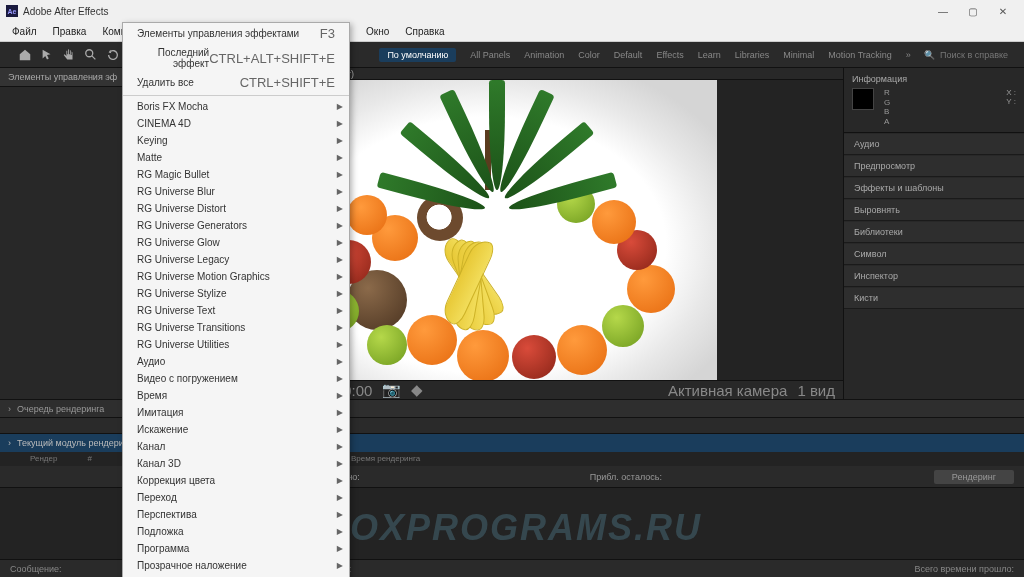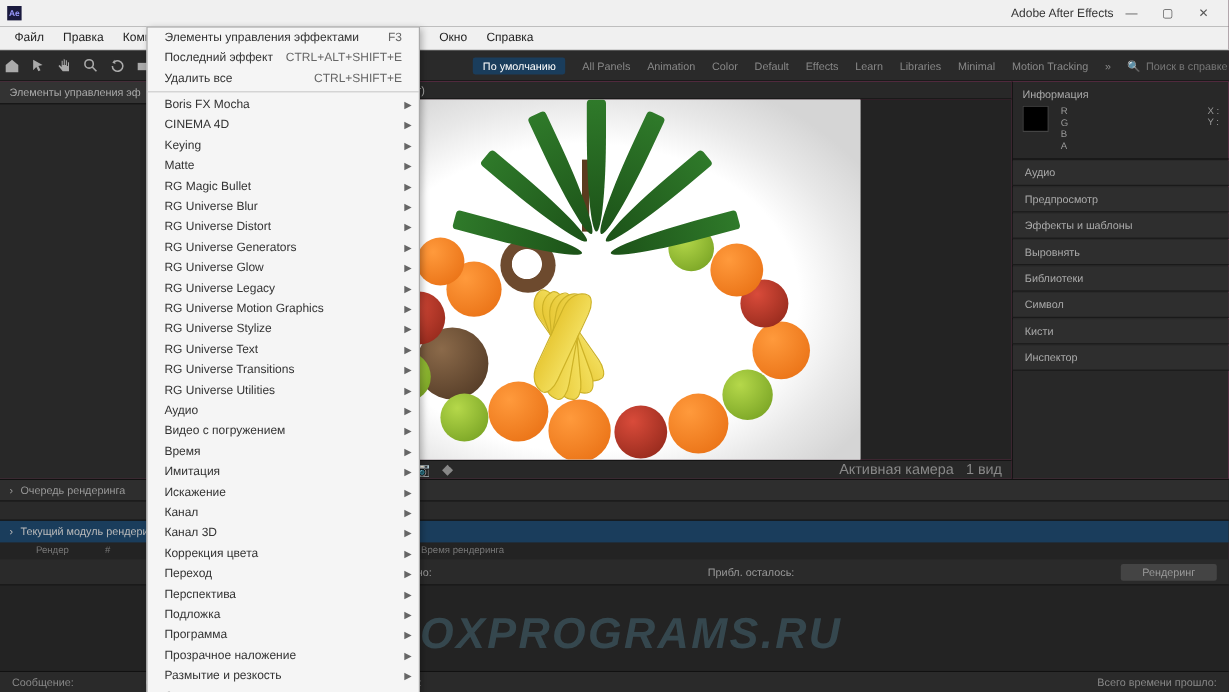--- a/index.html
+++ b/index.html
@@ -1,28 +1,28 @@
 <!DOCTYPE html>
 <html><head>
 <meta charset="utf-8">
 <style>
 * { margin: 0; padding: 0; box-sizing: border-box; font-family: "Segoe UI", Tahoma, sans-serif; }
 body { width: 1024px; height: 577px; background: #1e1e1e; overflow: hidden; position: relative; }
 
-.titlebar { height: 22px; background: #f0f0f0; display: flex; align-items: center; padding: 0 6px; font-size: 10px; color: #333; text-align: right; }
+.titlebar { height: 22px; background: #f0f0f0; display: flex; align-items: center; padding: 0 6px; font-size: 10px; color: #333; }
 .titlebar .app-icon { width: 12px; height: 12px; background: #1a1a3e; margin-right: 5px; display: flex; align-items: center; justify-content: center; color: #9999ff; font-size: 7px; font-weight: bold; }
 .titlebar .title { flex: 1; }
 .window-controls { display: flex; gap: 0; }
 .window-btn { width: 30px; height: 18px; display: flex; align-items: center; justify-content: center; font-size: 10px; color: #555; cursor: pointer; }
 
 .menubar { height: 20px; background: #f0f0f0; display: flex; align-items: center; font-size: 10px; color: #222; padding-left: 4px; border-bottom: 1px solid #ccc; }
 .menubar .menu-item { padding: 3px 8px; cursor: pointer; }
 .menubar .menu-item.active { background: #d0d0d0; }
 
-.toolbar { height: 26px; background: #2a2a2a; display: flex; align-items: center; padding: 0 1px; gap: 4px; border-bottom: 1px solid #111; }
+.toolbar { height: 26px; background: #2a2a2a; display: flex; align-items: center; padding: 0 16px; gap: 4px; border-bottom: 1px solid #111; }
 .tool-btn { width: 18px; height: 18px; display: flex; align-items: center; justify-content: center; color: #aaa; font-size: 10px; cursor: pointer; }
 .tool-btn svg { width: 14px; height: 14px; }
 .toolbar-right { margin-left: auto; display: flex; align-items: center; gap: 14px; font-size: 9px; color: #999; }
 .workspace-tab { cursor: pointer; color: #888; }
 .workspace-tab.active { background: #1a3d5c; color: #fff; padding: 2px 8px; border-radius: 2px; }
 .search-box { display: flex; align-items: center; gap: 4px; color: #777; font-size: 9px; }
 
 .main-area { display: flex; height: 331px; background: #ec4899; }
 .left-panel { width: 130px; background: #282828; border-right: 1px solid #111; }
 .panel-tab { font-size: 9px; color: #aaa; padding: 4px 8px; background: #333; border-bottom: 1px solid #111; }
@@ -39,35 +39,35 @@
 .orange { background: radial-gradient(circle at 35% 30%, #ff9a3c, #e66b0f); }
 .apple-g { background: radial-gradient(circle at 35% 30%, #b5d84a, #6f9b1e); }
 .apple-r { background: radial-gradient(circle at 35% 30%, #d94b3a, #8a2417); }
 .coconut { background: radial-gradient(circle at 35% 30%, #8b6a4a, #4a3320); }
 .coconut-open { background: radial-gradient(circle at 48% 48%, #fff 0 36%, #6d4a2e 38% 100%); }
 .banana-bunch { position:absolute; }
 .banana { position:absolute; width: 90px; height: 22px; background: linear-gradient(#f2dd5a,#e8c937); border-radius: 40px 40px 50px 50px / 20px 20px 40px 40px; border:1px solid #cdb227; transform-origin: left center; }
 .leaf { position:absolute; width: 16px; height: 110px; background: linear-gradient(#2f7a2a,#1c5218); border-radius: 4px 4px 60% 60% / 4px 4px 90% 90%; transform-origin: bottom center; }
 .stem { position:absolute; width:6px; height:60px; background:#5a3c1e; left:228px; top:50px; }
 
-.viewer-toolbar { height: 22px; background: #282828; display: flex; align-items: center; padding: 0 8px; gap: 10px; font-size: 12px; color: #888; border-top: 1px solid #111; }
+.viewer-toolbar { height: 22px; background: #282828; display: flex; align-items: center; padding: 0 8px; gap: 10px; font-size: 15px; color: #888; border-top: 1px solid #111; }
 
 .right-panel { width: 181px; background: #282828; border-left: 1px solid #111; font-size: 9px; color: #aaa; }
 .info-panel { padding: 6px 8px; border-bottom: 1px solid #111; }
 .info-panel .title { margin-bottom: 4px; }
 .info-body { display: flex; gap: 10px; align-items: flex-start; }
 .swatch { width: 22px; height: 22px; background: #000; border: 1px solid #444; }
 .rgba { font-size: 8px; color: #999; line-height: 1.2; }
 .xy { font-size: 8px; color: #999; margin-left: auto; }
 .right-section { padding: 5px 10px; border-bottom: 1px solid #1a1a1a; cursor: pointer; background: #2e2e2e; margin-top: 1px; }
 
 
 .dropdown { position: absolute; left: 122px; top: 22px; width: 228px; background: #f5f5f5; border: 1px solid #aaa; box-shadow: 2px 2px 6px rgba(0,0,0,.3); font-size: 10px; color: #333; z-index: 100; }
 .dd-item { padding: 3px 14px; display: flex; align-items: center; cursor: pointer; position: relative; text-align: right; }
-.dd-item .shortcut { margin-left: auto; color: #666; font-size: 10px; }
+.dd-item .shortcut { margin-left: auto; color: #666; font-size: 13px; }
 .dd-item .arrow { position: absolute; right: 6px; color: #666; font-size: 8px; }
 .dd-sep { height: 1px; background: #ccc; margin: 2px 0; }
 
 
 .bottom-area { height: 178px; background: #232323; border-top: 1px solid #111; display: flex; flex-direction: column; font-size: 9px; color: #999; }
 .render-queue-bar { height: 18px; background: #2e2e2e; display: flex; align-items: center; padding: 0 8px; border-bottom: 1px solid #111; }
 .render-header { height: 16px; background: #2a2a2a; display: flex; align-items: center; padding: 0 8px; gap: 40px; border-bottom: 1px solid #111; }
 .render-row { height: 18px; background: #1a3d5c; display: flex; align-items: center; padding: 0 8px; color: #bbb; }
 .render-cols { height: 14px; display: flex; padding: 2px 30px; gap: 30px; color: #777; font-size: 8px; }
 .render-status { height: 22px; background: #2a2a2a; display: flex; align-items: center; padding: 0 10px; gap: 30px; border-bottom: 1px solid #111; }
@@ -284,22 +284,22 @@
         </div>
       </div>
     </div>
     <div id="right-sections">
         <div class="right-section">Аудио</div>
         <div class="right-section">Предпросмотр</div>
         <div class="right-section">Эффекты и шаблоны</div>
         <div class="right-section">Выровнять</div>
         <div class="right-section">Библиотеки</div>
         <div class="right-section">Символ</div>
+        <div class="right-section">Инспектор</div>
         <div class="right-section">Кисти</div>
-        <div class="right-section">Инспектор</div>
       </div>
   </div>
 </div>
 
 <div class="bottom-area">
   <div class="render-queue-bar">
     <span style="margin-right:6px">›</span>
     <span>Очередь рендеринга</span>
     <span style="margin-left:20px">(нет)</span>
   </div>

